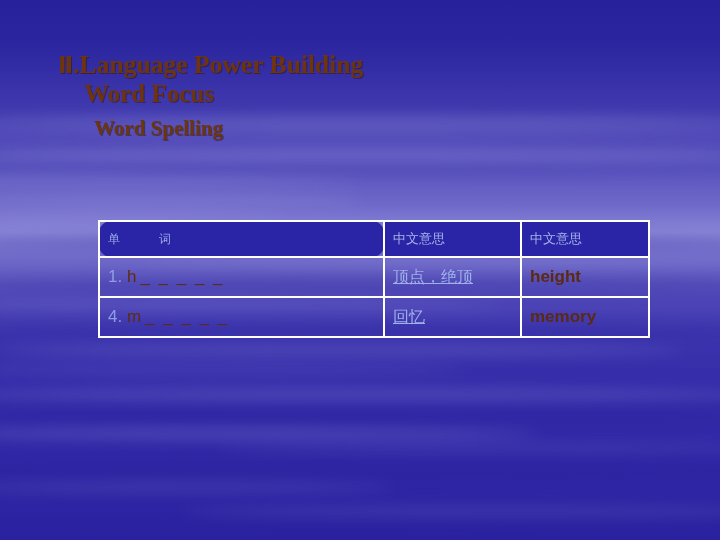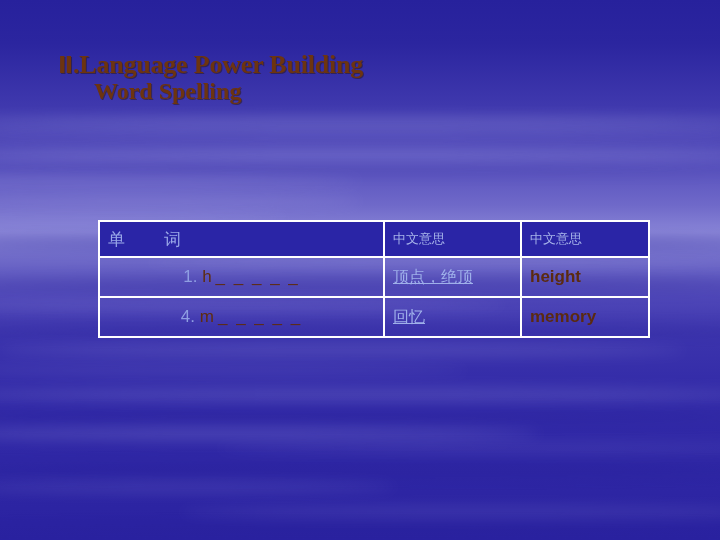--- a/index.html
+++ b/index.html
@@ -54,21 +54,21 @@
   .t-line {
     font-family: "Liberation Serif", serif;
     font-weight: bold;
     color: #6d3410;
     text-shadow: 1px 1px 0 rgba(40,20,0,0.45);
     white-space: nowrap;
     line-height: 1.02;
   }
   .t1 { font-size: 26px; letter-spacing: -0.2px; }
   .t2 { font-size: 25px; margin-left: 26px; margin-top: 2px; }
-  .t3 { font-size: 24px; margin-left: 36px; margin-top: 0; }
+  .t3 { font-size: 21px; margin-left: 36px; margin-top: 12px; }
   .roman { font-family: "DejaVu Sans", sans-serif; font-size: 23px; }
 
   table.vocab {
     position: absolute;
     left: 98px;
     top: 220px;
     width: 550px;
     border-collapse: collapse;
     table-layout: fixed;
   }
@@ -83,37 +83,37 @@
   col.c-cn   { width: 137px; }
   col.c-sp   { width: 128px; }
 
   tr.hdr td {
     background: #2a25a6;
     height: 34px;
   }
   .hdr-word {
     color: #9aa8e8;
     font-family: Liberation Serif, serif;
-    font-size: 17px;
+    font-size: 12px;
     letter-spacing: 1px;
     padding-left: 82px;
+    border-radius: 12px;
   }
   .hdr-word .gap { display: inline-block; width: 38px; }
   .hdr-cn {
     color: #a7b4ea;
     font-family: "DejaVu Sans", sans-serif;
     font-size: 13px;
   }
 
   tr.row td { background: transparent; }
 
   .word-cell {
     white-space: nowrap;
     font-size: 17px;
-    text-align: center;
   }
   .num {
     color: #8f9ee2;
     font-family: "Liberation Sans", sans-serif;
   }
   .letter {
     color: #5e2c10;
     font-family: "Liberation Sans", sans-serif;
     font-weight: normal;
   }
@@ -163,20 +163,21 @@
     <div class="sk" style="top:428px;height:11px;opacity:.40;left:-10%;width:85%"></div>
     <div class="sk" style="top:444px;height:8px;opacity:.24;left:30%;width:80%"></div>
     <div class="sk dark" style="top:462px;height:16px;opacity:.30"></div>
     <div class="sk" style="top:482px;height:10px;opacity:.26;left:-5%;width:60%"></div>
     <div class="sk" style="top:506px;height:12px;opacity:.22;left:25%;width:85%"></div>
     <div class="sk dark" style="top:524px;height:12px;opacity:.25"></div>
   </div>
 
   <div class="title-block">
     <div class="t-line t1"><span class="roman">Ⅱ</span><span>.Language Power Building</span></div>
+    <div class="t-line t2">Word Focus</div>
     <div class="t-line t3">Word Spelling</div>
   </div>
 
   <table class="vocab">
     <colgroup>
       <col class="c-word">
         <col class="c-cn">
         <col class="c-sp">
     </colgroup>
     <tbody>

